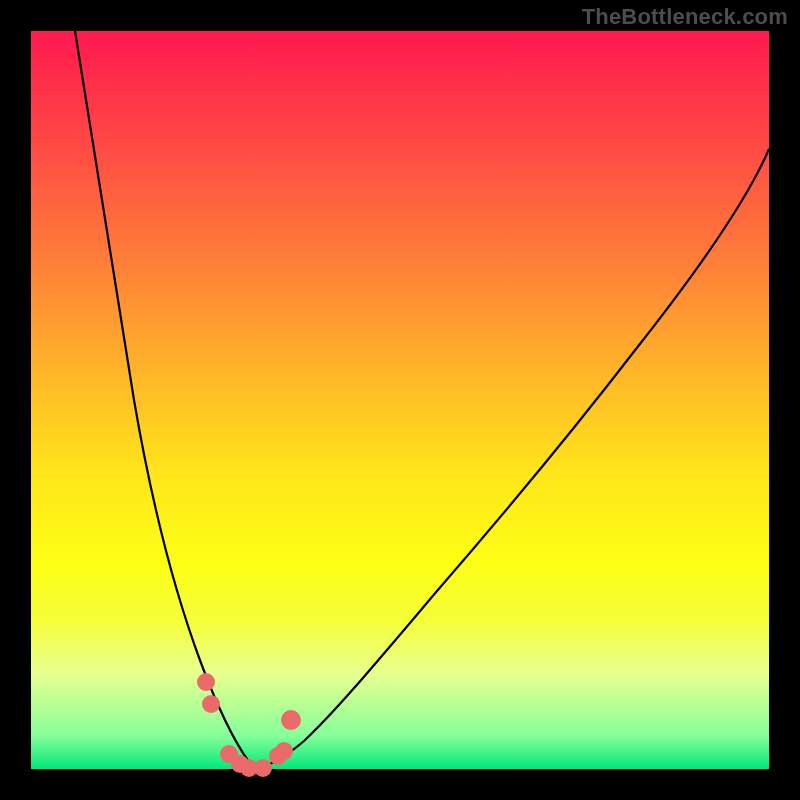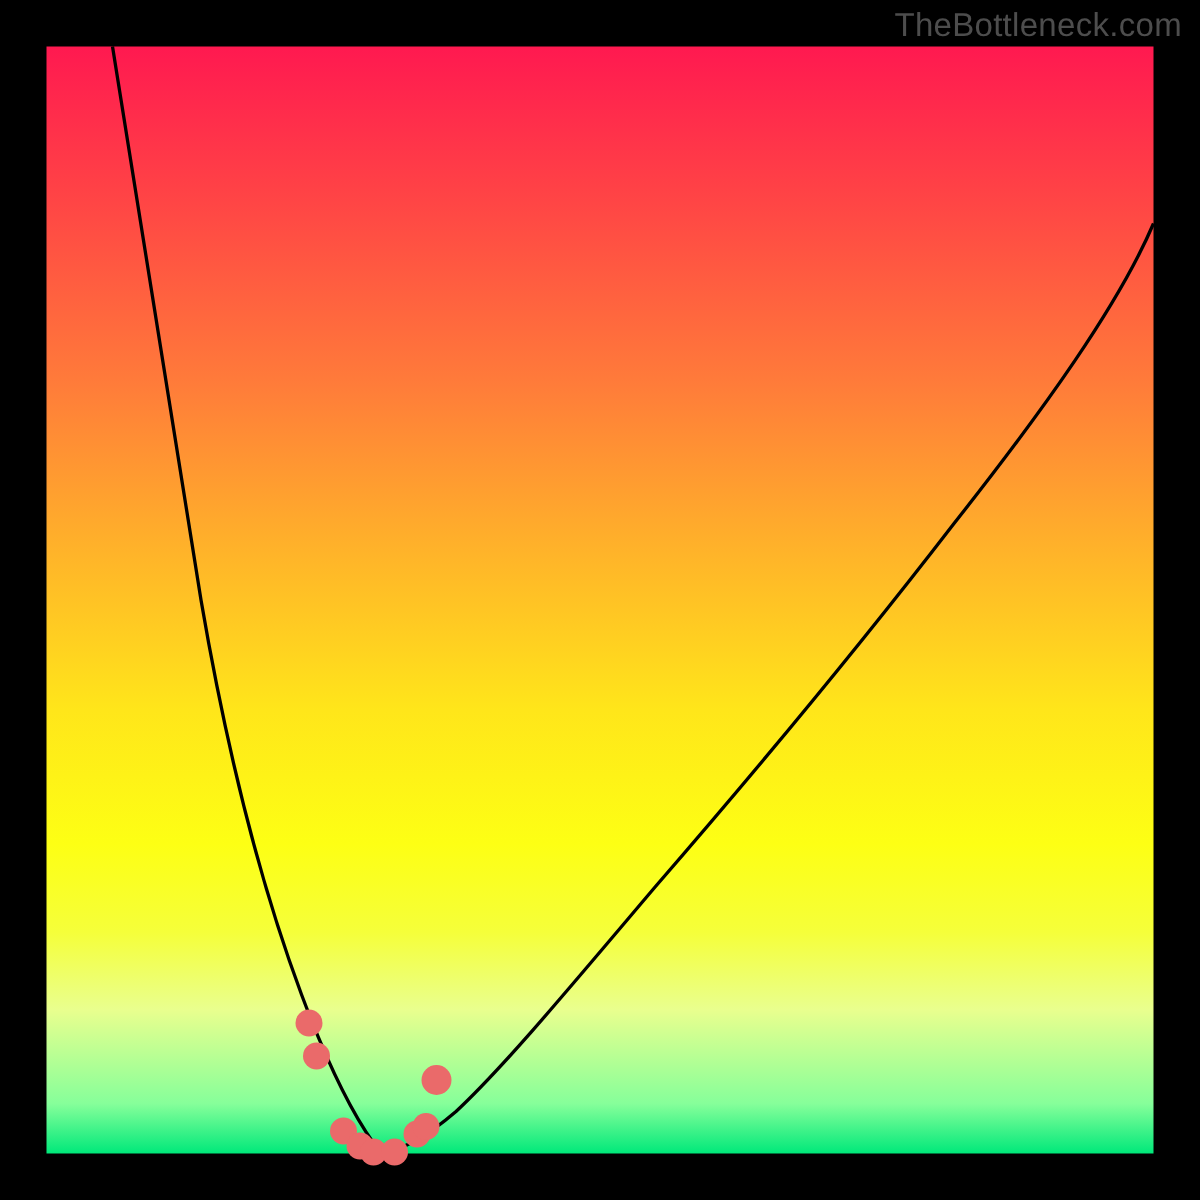--- a/index.html
+++ b/index.html
@@ -50,21 +50,21 @@
     height: 738px;
     overflow: visible;
   }
 
   .watermark {
     position: absolute;
     top: 4px;
     right: 12px;
     color: #4d4d4d;
     font-size: 22px;
-    font-weight: 400;
+    font-weight: 700;
     letter-spacing: 0.2px;
   }
 </style>
 </head>
 <body>
 
 <div class="frame">
 
   <div class="plot-area">
 

